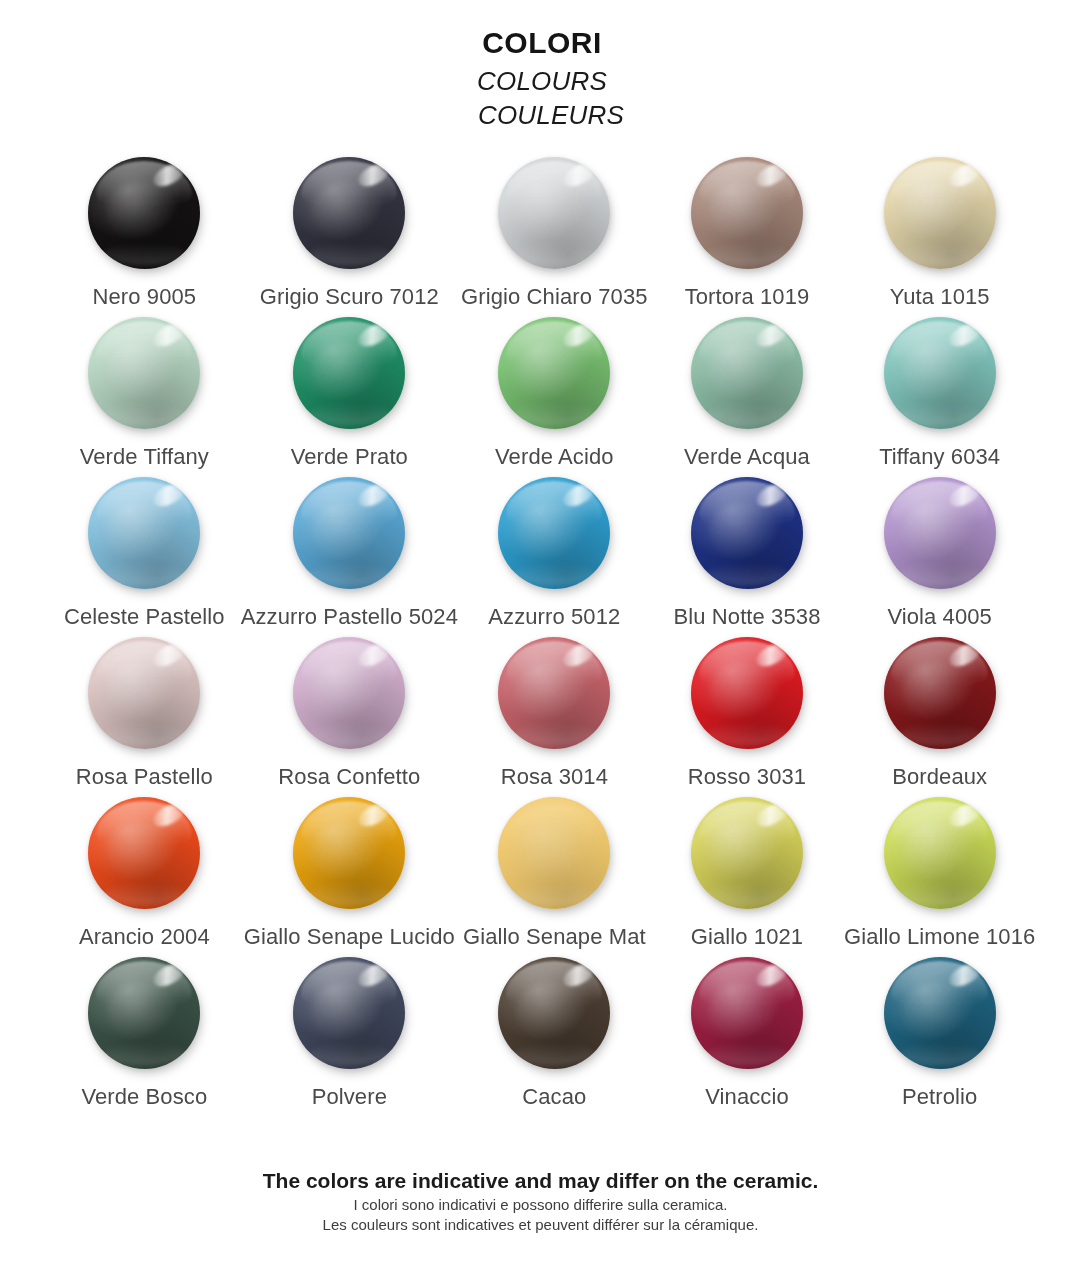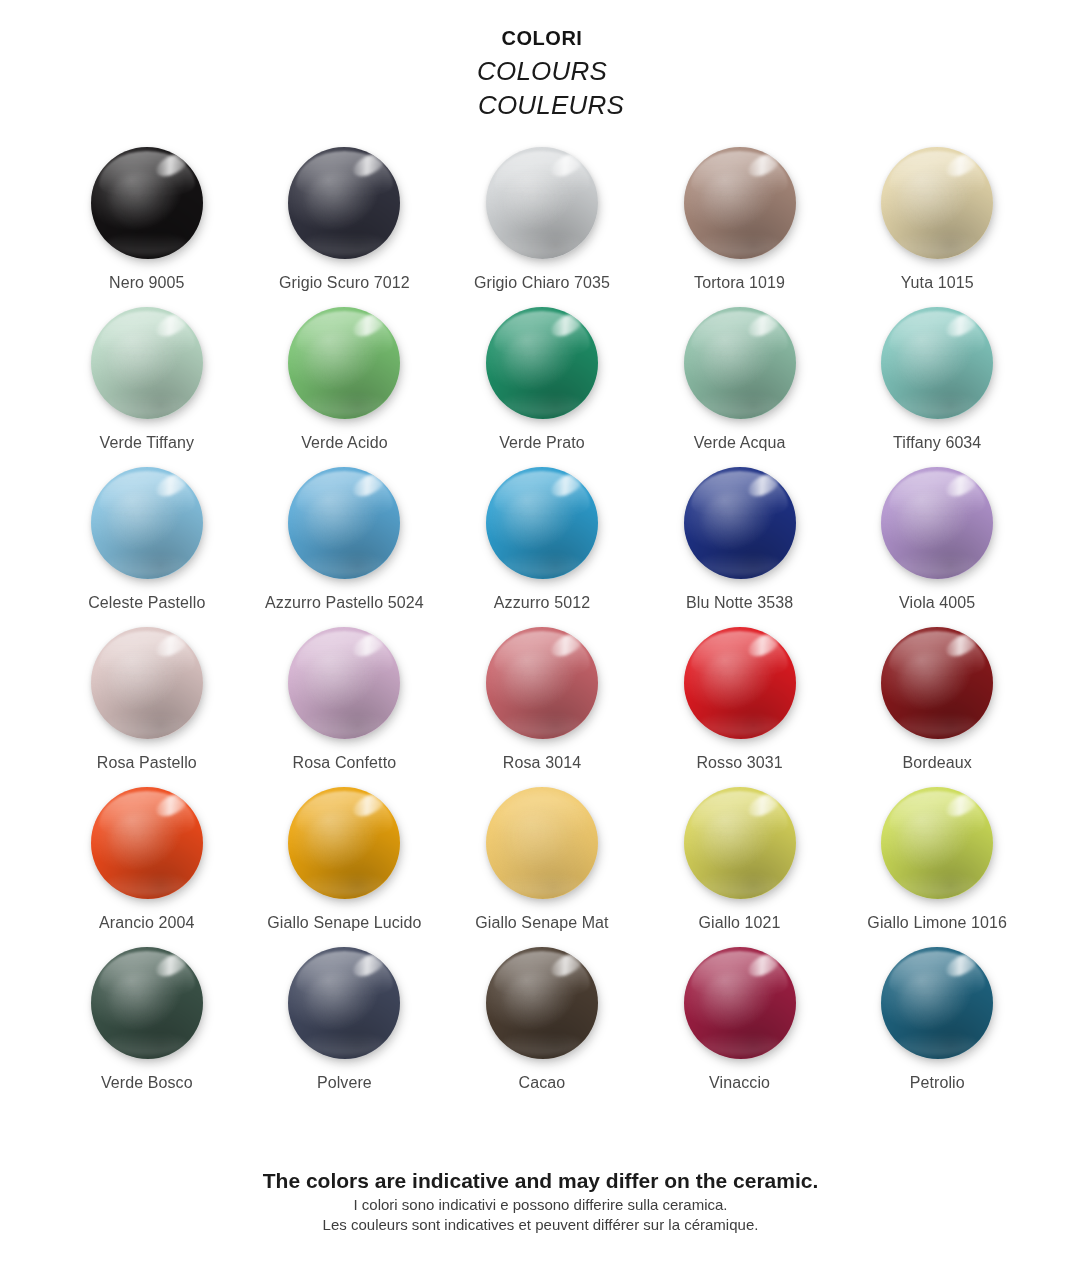--- a/index.html
+++ b/index.html
@@ -18,21 +18,21 @@
     height: 1262px;
     background: #ffffff;
   }
 
   
   .header {
     padding-top: 28px;
     text-align: center;
   }
   .title-it {
-    font-size: 20px;
+    font-size: 30px;
     font-weight: 700;
     letter-spacing: 0.5px;
     color: #141414;
     line-height: 1.0;
   }
   .title-en, .title-fr {
     font-size: 26px;
     font-style: italic;
     font-weight: 400;
     color: #1a1a1a;
@@ -190,21 +190,21 @@
     background: radial-gradient(ellipse at 50% 50%,
       rgba(0,0,0,0.22) 0%,
       rgba(0,0,0,0.08) 45%,
       rgba(0,0,0,0.00) 75%);
     filter: blur(4px);
     z-index: -1;
   }
 
   .swatch-label {
     margin-top: 15px;
-    font-size: 16px;
+    font-size: 22px;
     color: #4a4a4a;
     text-align: center;
     white-space: nowrap;
     letter-spacing: 0.1px;
   }
 
   
   .footer {
     position: absolute;
     left: 0;
@@ -311,42 +311,42 @@
             <div class="gloss-top"></div>
             <div class="gloss-streak"></div>
             <div class="rim"></div>
           </div>
         </div>
         <div class="swatch-label">Verde Tiffany</div>
       </div>
       <div class="cell">
         <div class="swatch-wrap">
           <div class="contact-shadow"></div>
+          <div class="swatch" style="background: rgb(31, 144, 104);">
+            <div class="body"></div>
+            <div class="gloss-pool"></div>
+            <div class="gloss-top"></div>
+            <div class="gloss-streak"></div>
+            <div class="rim"></div>
+          </div>
+        </div>
+        <div class="swatch-label">Verde Prato</div>
+      </div>
+      <div class="cell">
+        <div class="swatch-wrap">
+          <div class="contact-shadow"></div>
           <div class="swatch" style="background: rgb(121, 194, 114);">
             <div class="body"></div>
             <div class="gloss-pool"></div>
             <div class="gloss-top"></div>
             <div class="gloss-streak"></div>
             <div class="rim"></div>
           </div>
         </div>
         <div class="swatch-label">Verde Acido</div>
-      </div>
-      <div class="cell">
-        <div class="swatch-wrap">
-          <div class="contact-shadow"></div>
-          <div class="swatch" style="background: rgb(31, 144, 104);">
-            <div class="body"></div>
-            <div class="gloss-pool"></div>
-            <div class="gloss-top"></div>
-            <div class="gloss-streak"></div>
-            <div class="rim"></div>
-          </div>
-        </div>
-        <div class="swatch-label">Verde Prato</div>
       </div>
       <div class="cell">
         <div class="swatch-wrap">
           <div class="contact-shadow"></div>
           <div class="swatch" style="background: rgb(142, 191, 168);">
             <div class="body"></div>
             <div class="gloss-pool"></div>
             <div class="gloss-top"></div>
             <div class="gloss-streak"></div>
             <div class="rim"></div>

